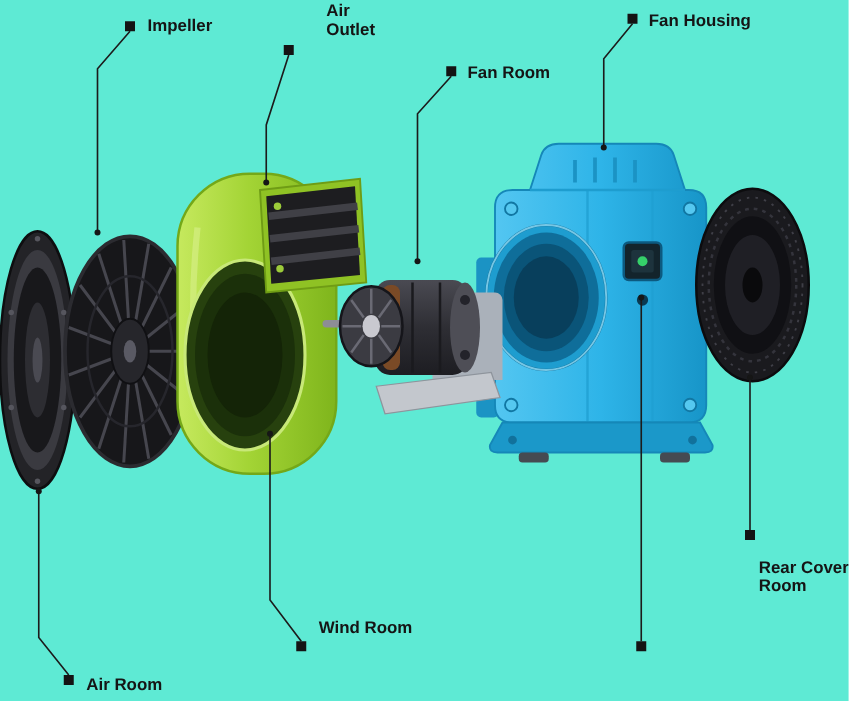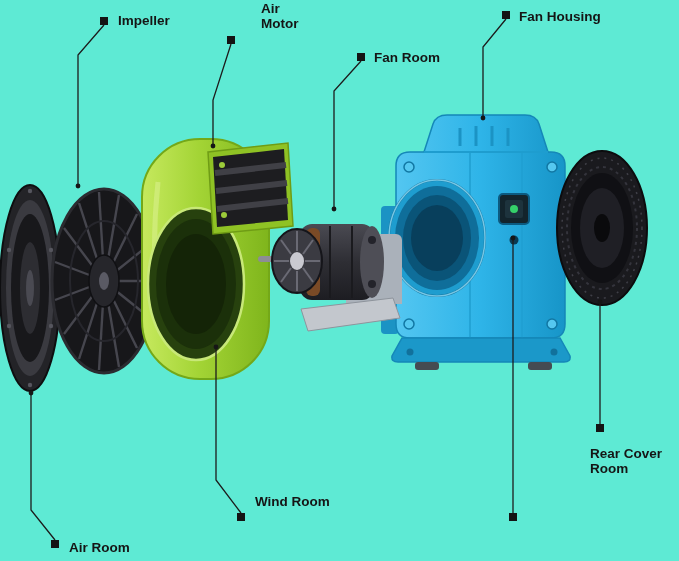--- a/index.html
+++ b/index.html
@@ -209,32 +209,32 @@
       <circle cx="31" cy="393" r="2.4"></circle>
     </g>
   </svg>
 
   <div class="label" style="left:118px;top:13px">
     <span>Impeller</span>
   </div>
 
   <div class="label" style="left:261px;top:1px">
     <span>Air</span>
-    <span>Motor</span>
+    <span>Outlet</span>
   </div>
 
   <div class="label" style="left:374px;top:50px">
     <span>Fan Room</span>
   </div>
 
   <div class="label" style="left:519px;top:9px">
     <span>Fan Housing</span>
   </div>
 
-  <div class="label" style="left:590px;top:446px">
+  <div class="label" style="left:607px;top:446px">
     <span>Rear Cover</span>
     <span>Room</span>
   </div>
 
 
   <div class="label" style="left:255px;top:494px">
     <span>Wind Room</span>
   </div>
 
   <div class="label" style="left:69px;top:540px">

